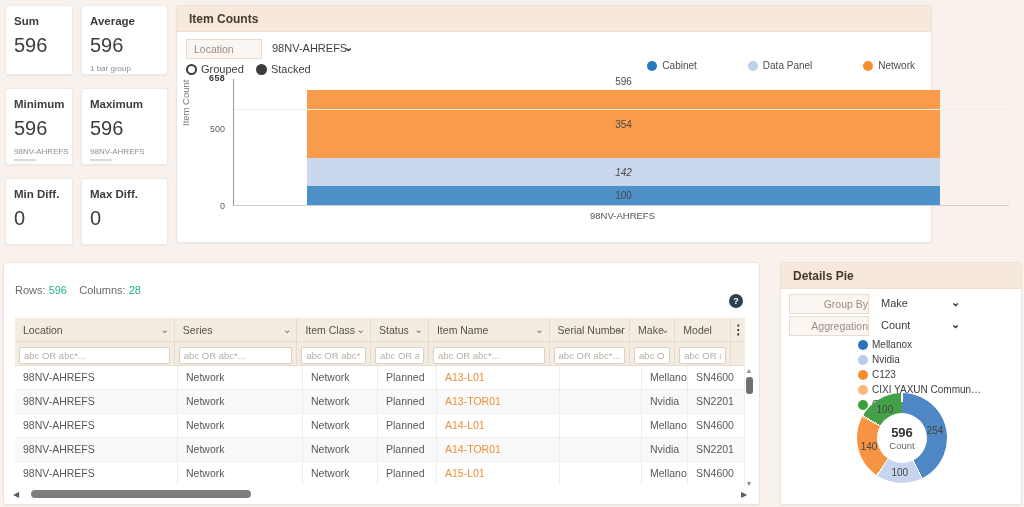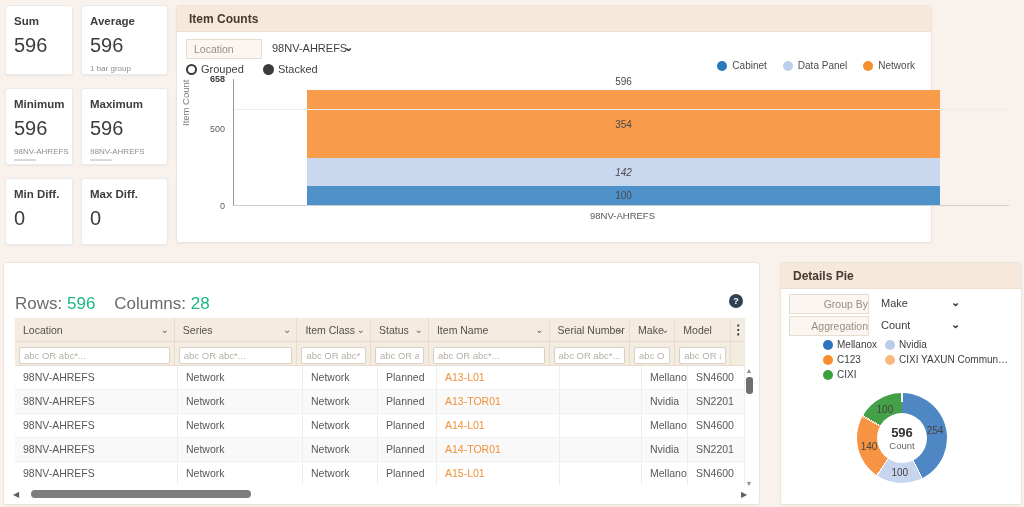--- a/index.html
+++ b/index.html
@@ -23,46 +23,46 @@
   .ctl-label { display:inline-block; width:76px; height:20px; background:#fbf6f1; border:1px solid #e8dccf;
                font-size:10.5px; color:#9a8d81; line-height:18px; padding-left:7px; vertical-align:middle; }
   .ctl-value { font-size:11px; color:#3d3d3d; vertical-align:middle; }
   .chev { font-size:11px; color:#333; font-weight:bold; vertical-align:middle; }
   #ic-controls { position:absolute; left:9px; top:33px; }
   #ic-controls .ctl-value { position:absolute; left:86px; top:3px; white-space:nowrap; }
   #ic-controls .chev { position:absolute; left:158px; top:2px; }
   #ic-radios { position:absolute; left:9px; top:57px; font-size:11px; color:#3f3f3f; }
   .radio { display:inline-block; width:11px; height:11px; border:2px solid #3c3c3c; border-radius:50%; vertical-align:-2px; margin-right:4px; }
   .radio.filled { background:#3c3c3c; }
-  #ic-radios .opt2 { margin-left:16px; }
+  #ic-radios .opt2 { margin-left:9px; }
   .legend-row { position:absolute; display:flex; gap:16px; font-size:10px; color:#4c4c4c; }
   #ic-legend { right:16px; top:54px; }
-  .legend-item { display:flex; align-items:flex-end; gap:5px; white-space:nowrap; }
+  .legend-item { display:flex; align-items:flex-end; gap:5px; white-space:nowrap;margin-left:35px; }
   .dot { width:10px; height:10px; border-radius:50%; flex:0 0 auto; }
 
   
   #plot-area { position:absolute; left:56px; top:73px; width:776px; height:127px;
                border-left:1px solid #9a9a9a; border-bottom:1px solid #cfcfcf; }
   .gridline { position:absolute; left:0; width:100%; height:1px; background:#ececec; }
   #y-ticks { position:absolute; left:0; top:73px; width:52px; height:127px; }
   .y-tick { position:absolute; right:4px; font-size:9px; color:#5d5d5d; }
-  .y-tick-max { font-weight:bold; color:#3a3a3a; }
+  .y-tick-max { font-weight:bold; color:#3a3a3a;font-family:Liberation Mono, monospace; }
   #ylabel { position:absolute; left:3px; top:120px; font-size:9.5px; color:#7a7a7a;
             transform:rotate(-90deg); transform-origin:left top; white-space:nowrap; }
   #bar-stack { position:absolute; left:73px; bottom:0; width:633px; height:100%; }
   .bar-seg { position:absolute; left:0; width:100%; }
   .seg-label { position:absolute; left:0; right:0; top:50%; transform:translateY(-50%);
                text-align:center; font-size:10px; color:#4a4a4a; }
   #bar-total { position:absolute; left:0; width:100%; text-align:center; font-size:10px; color:#4a4a4a; }
   #x-tick { position:absolute; left:56px; top:204px; width:776px; }
   #x-tick div { position:absolute; left:73px; width:633px; text-align:center; font-size:9.5px; color:#555; }
 
   
   #details-grid { left:3px; top:262px; width:757px; height:243px; }
-  #grid-meta { position:absolute; left:11px; top:31px; font-size:17px; color:#6b6b6b; }
+  #grid-meta { position:absolute; left:11px; top:21px; font-size:11px; color:#6b6b6b; }
   #grid-meta b { font-weight:normal; }
   .green { color:#1db687; }
   #help-icon { position:absolute; left:725px; top:31px; width:14px; height:14px; border-radius:50%;
                background:#2e4154; color:#fff; font-size:9px; font-weight:bold; text-align:center; line-height:14px; cursor:pointer; }
   .grid-table { position:absolute; left:11px; top:55px; width:730px; }
   .g-row { display:flex; }
   .hcell { background:#f4ebe1; border-right:1px solid #e7dccd; border-bottom:1px solid #e7dccd; height:24px;
            font-size:10.5px; color:#55504a; line-height:24px; padding-left:8px; position:relative; white-space:nowrap; overflow:hidden; }
   .hcell .chev { position:absolute; right:5px; top:0; font-size:10px; color:#6f6a63; font-weight:normal; }
   .fcell { background:#f4ebe1; border-right:1px solid #e7dccd; border-bottom:1px solid #e7dccd; height:24px; padding:3px 4px; overflow:hidden; }

